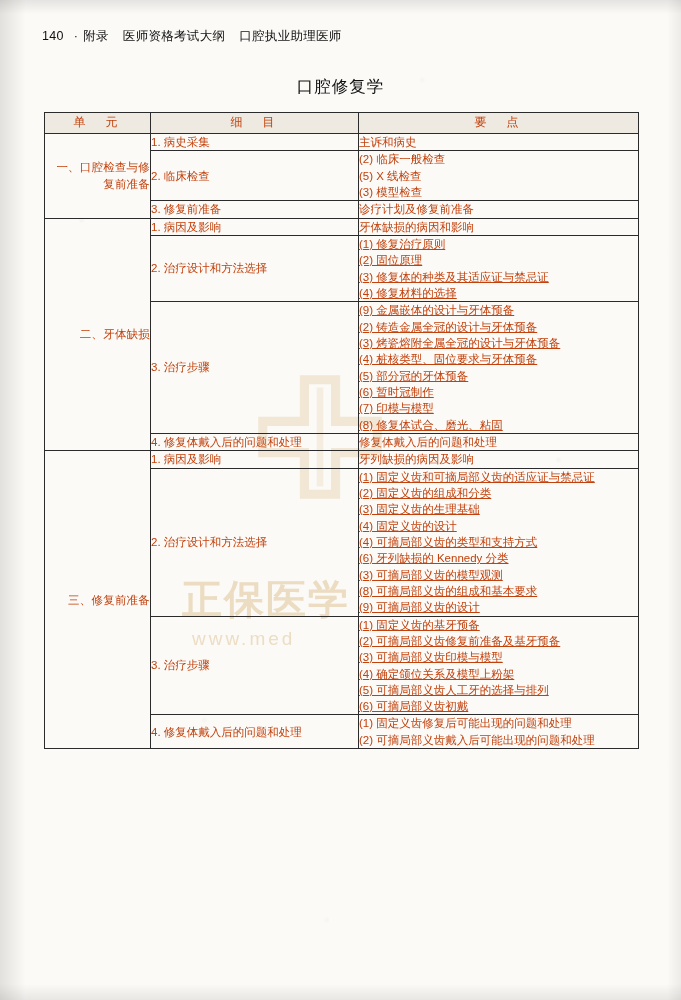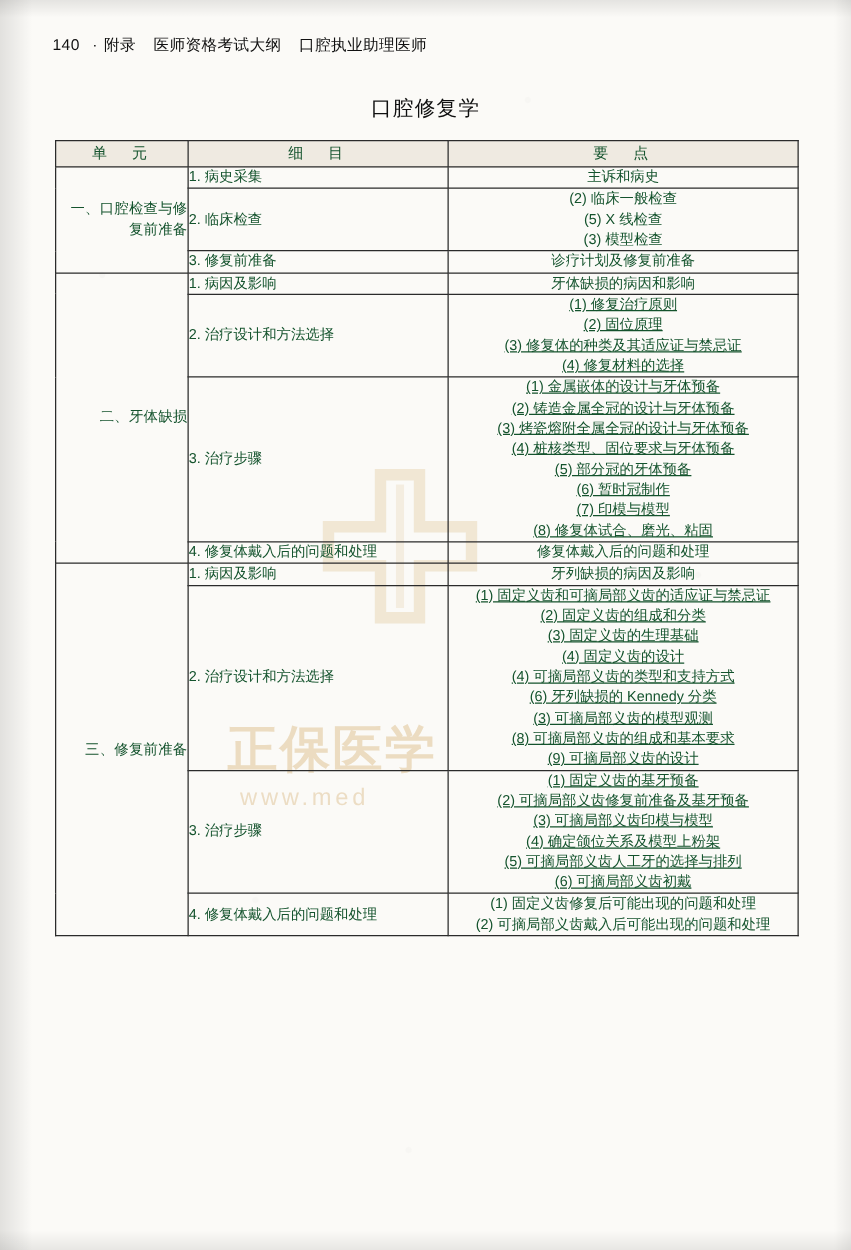--- a/index.html
+++ b/index.html
@@ -107,21 +107,21 @@
     table-layout: fixed;
     z-index: 4;
     background: transparent;
   }
   table.outline th, table.outline td {
     border: 1px solid #2b2b2b;
     padding: 0;
     vertical-align: middle;
     font-size: 11.5px;
     line-height: 1.42;
-    color: #14532d;
+    color: #c2410c;
   }
   table.outline th {
     text-align: center;
     font-weight: normal;
     height: 20px;
     font-size: 12px;
     letter-spacing: 4px;
     background: #efeae1;
   }
   col.c-unit { width: 106px; }
@@ -135,21 +135,20 @@
     line-height: 1.6;
     padding: 0 4px;
   }
   td.item {
     padding: 7px 6px 7px 12px;
     font-size: 11.5px;
   }
   td.point {
     padding: 7px 6px 7px 12px;
     font-size: 11.5px;
-    text-align: center;
   }
   .lines > div {
     white-space: nowrap;
   }
   .tall { line-height: 1.52; text-decoration: underline; }
 
   
   .edge-left {
     position: absolute;
     left: 0; top: 0; width: 26px; height: 1000px;
@@ -258,21 +257,21 @@
             <div>(2) 固位原理</div>
             <div>(3) 修复体的种类及其适应证与禁忌证</div>
             <div>(4) 修复材料的选择</div>
           </div>
         </td>
       </tr>
       <tr>
         <td class="item">3. 治疗步骤</td>
         <td class="point tall">
           <div class="lines">
-            <div>(1) 金属嵌体的设计与牙体预备</div>
+            <div>(9) 金属嵌体的设计与牙体预备</div>
             <div>(2) 铸造金属全冠的设计与牙体预备</div>
             <div>(3) 烤瓷熔附全属全冠的设计与牙体预备</div>
             <div>(4) 桩核类型、固位要求与牙体预备</div>
             <div>(5) 部分冠的牙体预备</div>
             <div>(6) 暂时冠制作</div>
             <div>(7) 印模与模型</div>
             <div>(8) 修复体试合、磨光、粘固</div>
           </div>
         </td>
       </tr>

